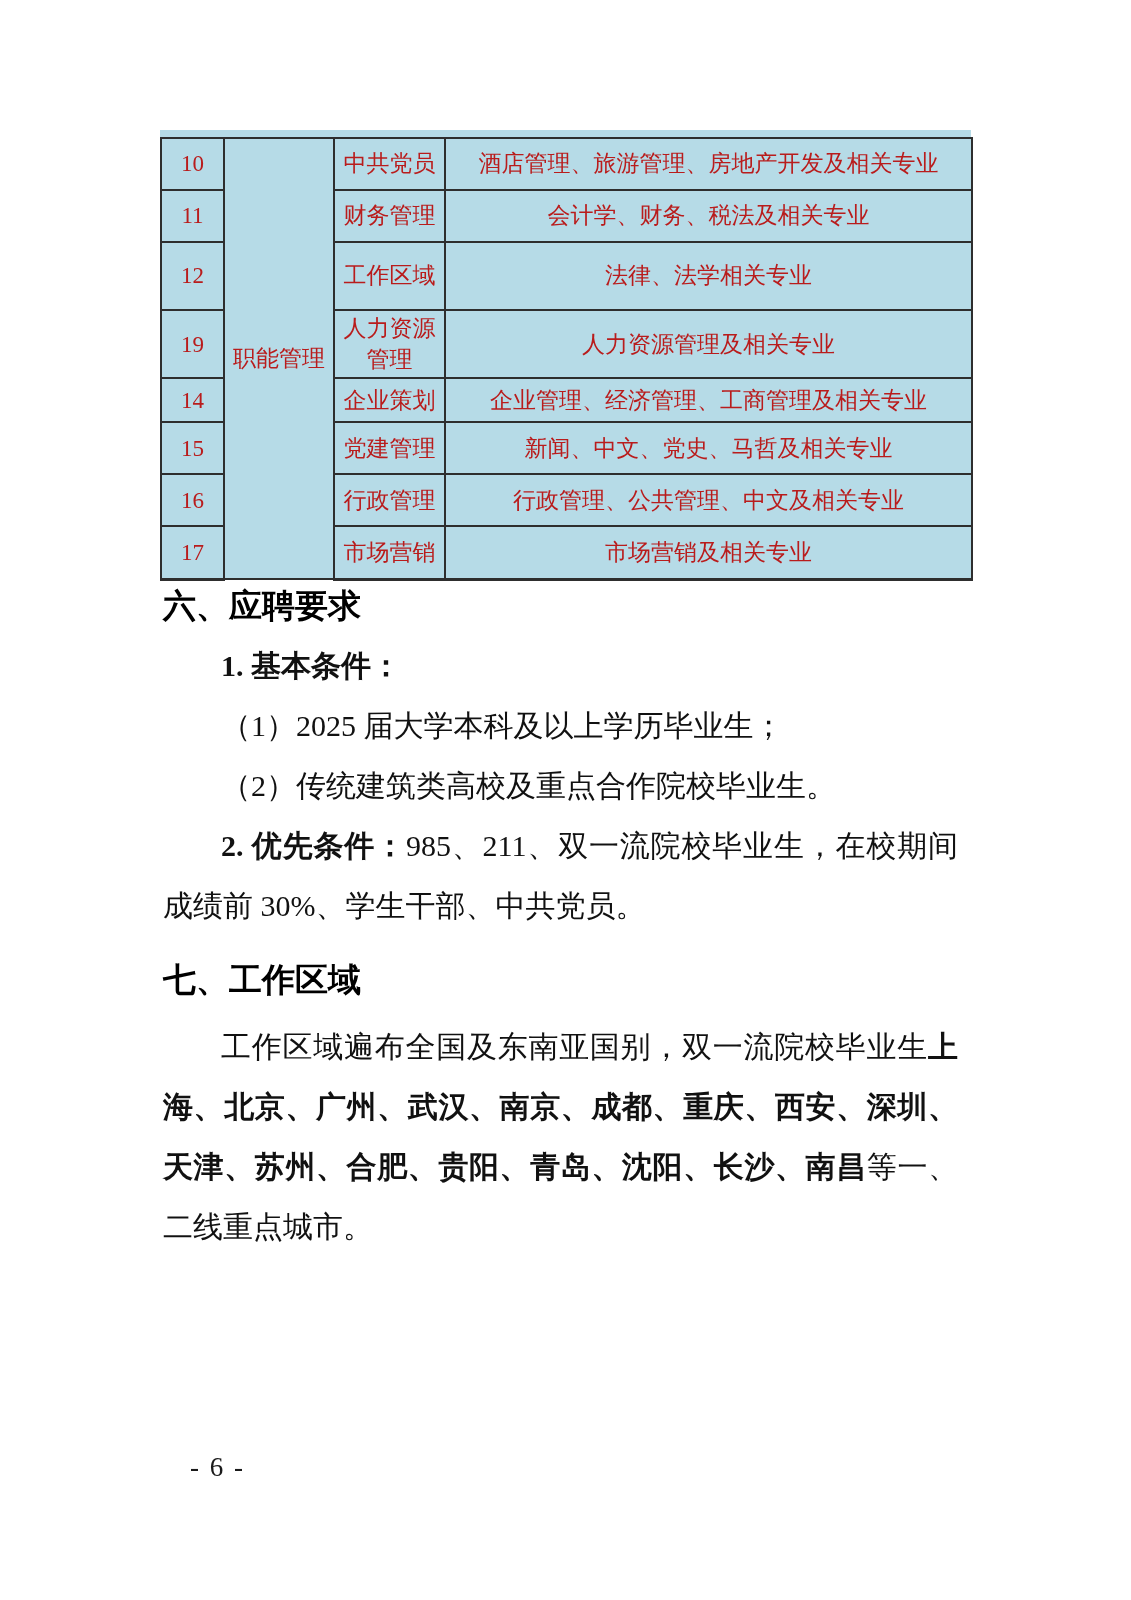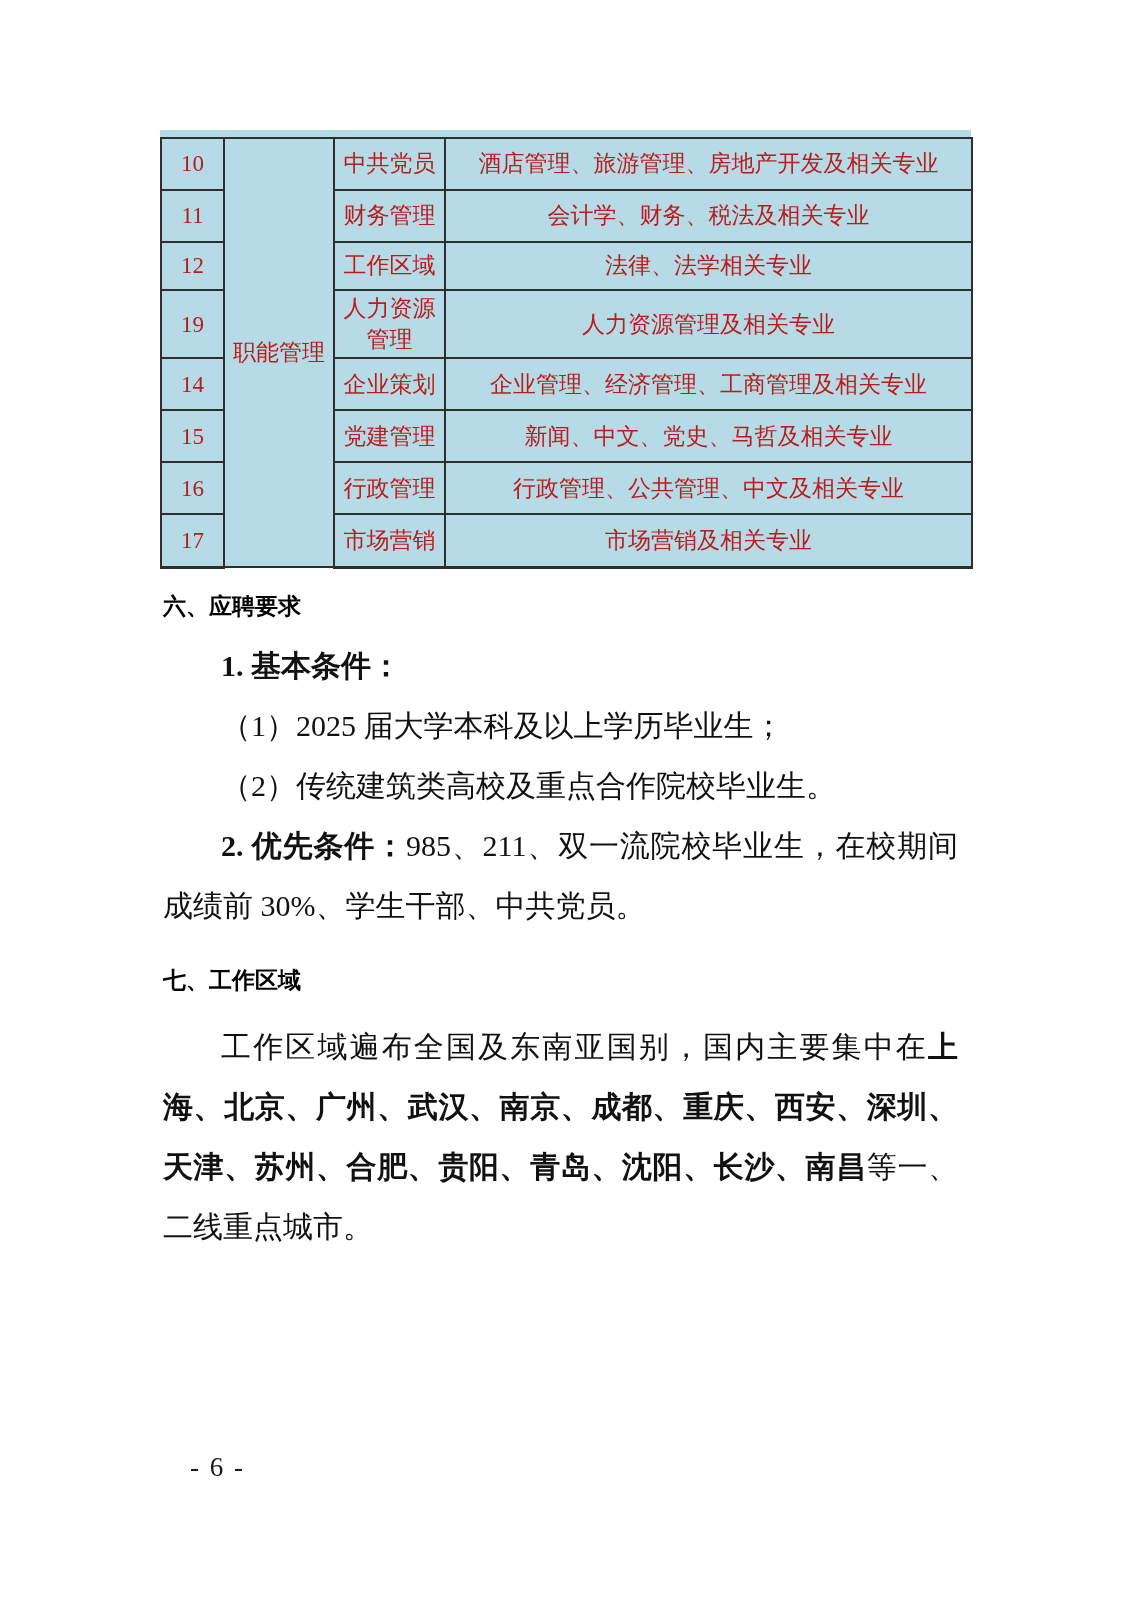--- a/index.html
+++ b/index.html
@@ -47,21 +47,21 @@
     top: 572px;
     width: 795px;
     font-size: 29px;
     line-height: 60px;
   }
   .sec { margin: 0; padding: 0; }
   .sec-heading {
     margin: 4px 0 0 0;
     font-family: "Liberation Sans", "DejaVu Sans", sans-serif;
     font-weight: bold;
-    font-size: 23px;
+    font-size: 33px;
     line-height: 60px;
     color: #000000;
   }
   .sec + .sec .sec-heading { margin: 14px 0 7px 0; }
   .line { font-size: 30px; line-height: 60px; }
   .line.indent { padding-left: 58px; }
   .line.justify { text-align: justify; text-align-last: justify; }
   .line .b { font-weight: bold; }
 
   .page-num {
@@ -93,31 +93,31 @@
             <td>10</td>
             <td rowspan="8">职能管理</td>
             <td>中共党员</td>
             <td>酒店管理、旅游管理、房地产开发及相关专业</td>
           </tr>
           <tr style="height: 52px; padding-left: 22px;">
             <td>11</td>
             <td>财务管理</td>
             <td>会计学、财务、税法及相关专业</td>
           </tr>
-          <tr style="height: 48px;">
+          <tr style="height: 68px;">
             <td>12</td>
             <td>工作区域</td>
             <td>法律、法学相关专业</td>
           </tr>
           <tr style="height: 60px;">
             <td>19</td>
             <td>人力资源管理</td>
             <td>人力资源管理及相关专业</td>
           </tr>
-          <tr style="height: 52px;">
+          <tr style="height: 44px;">
             <td>14</td>
             <td>企业策划</td>
             <td>企业管理、经济管理、工商管理及相关专业</td>
           </tr>
           <tr style="height: 52px;">
             <td>15</td>
             <td>党建管理</td>
             <td>新闻、中文、党史、马哲及相关专业</td>
           </tr>
           <tr style="height: 52px; padding-left: 44px;">
@@ -138,21 +138,21 @@
       <section class="sec">
         <h2 class="sec-heading">六、应聘要求</h2>
         <div class="line indent"><span class="b">1. 基本条件：</span></div>
         <div class="line indent"><span>（1）2025 届大学本科及以上学历毕业生；</span></div>
         <div class="line indent"><span>（2）传统建筑类高校及重点合作院校毕业生。</span></div>
         <div class="line indent justify"><span class="b">2. 优先条件：</span><span>985、211、双一流院校毕业生，在校期间</span></div>
         <div class="line"><span>成绩前 30%、学生干部、中共党员。</span></div>
       </section>
       <section class="sec">
         <h2 class="sec-heading">七、工作区域</h2>
-        <div class="line indent justify"><span>工作区域遍布全国及东南亚国别，国内主要集中在</span><span class="b">上</span></div>
+        <div class="line indent justify"><span>工作区域遍布全国及东南亚国别，双一流院校毕业生</span><span class="b">上</span></div>
         <div class="line justify"><span class="b">海、北京、广州、武汉、南京、成都、重庆、西安、深圳、</span></div>
         <div class="line justify"><span class="b">天津、苏州、合肥、贵阳、青岛、沈阳、长沙、南昌</span><span>等一、</span></div>
         <div class="line"><span>二线重点城市。</span></div>
       </section>
     </div>
 
   <div class="page-num">- 6 -</div>
 
 </div>
 

